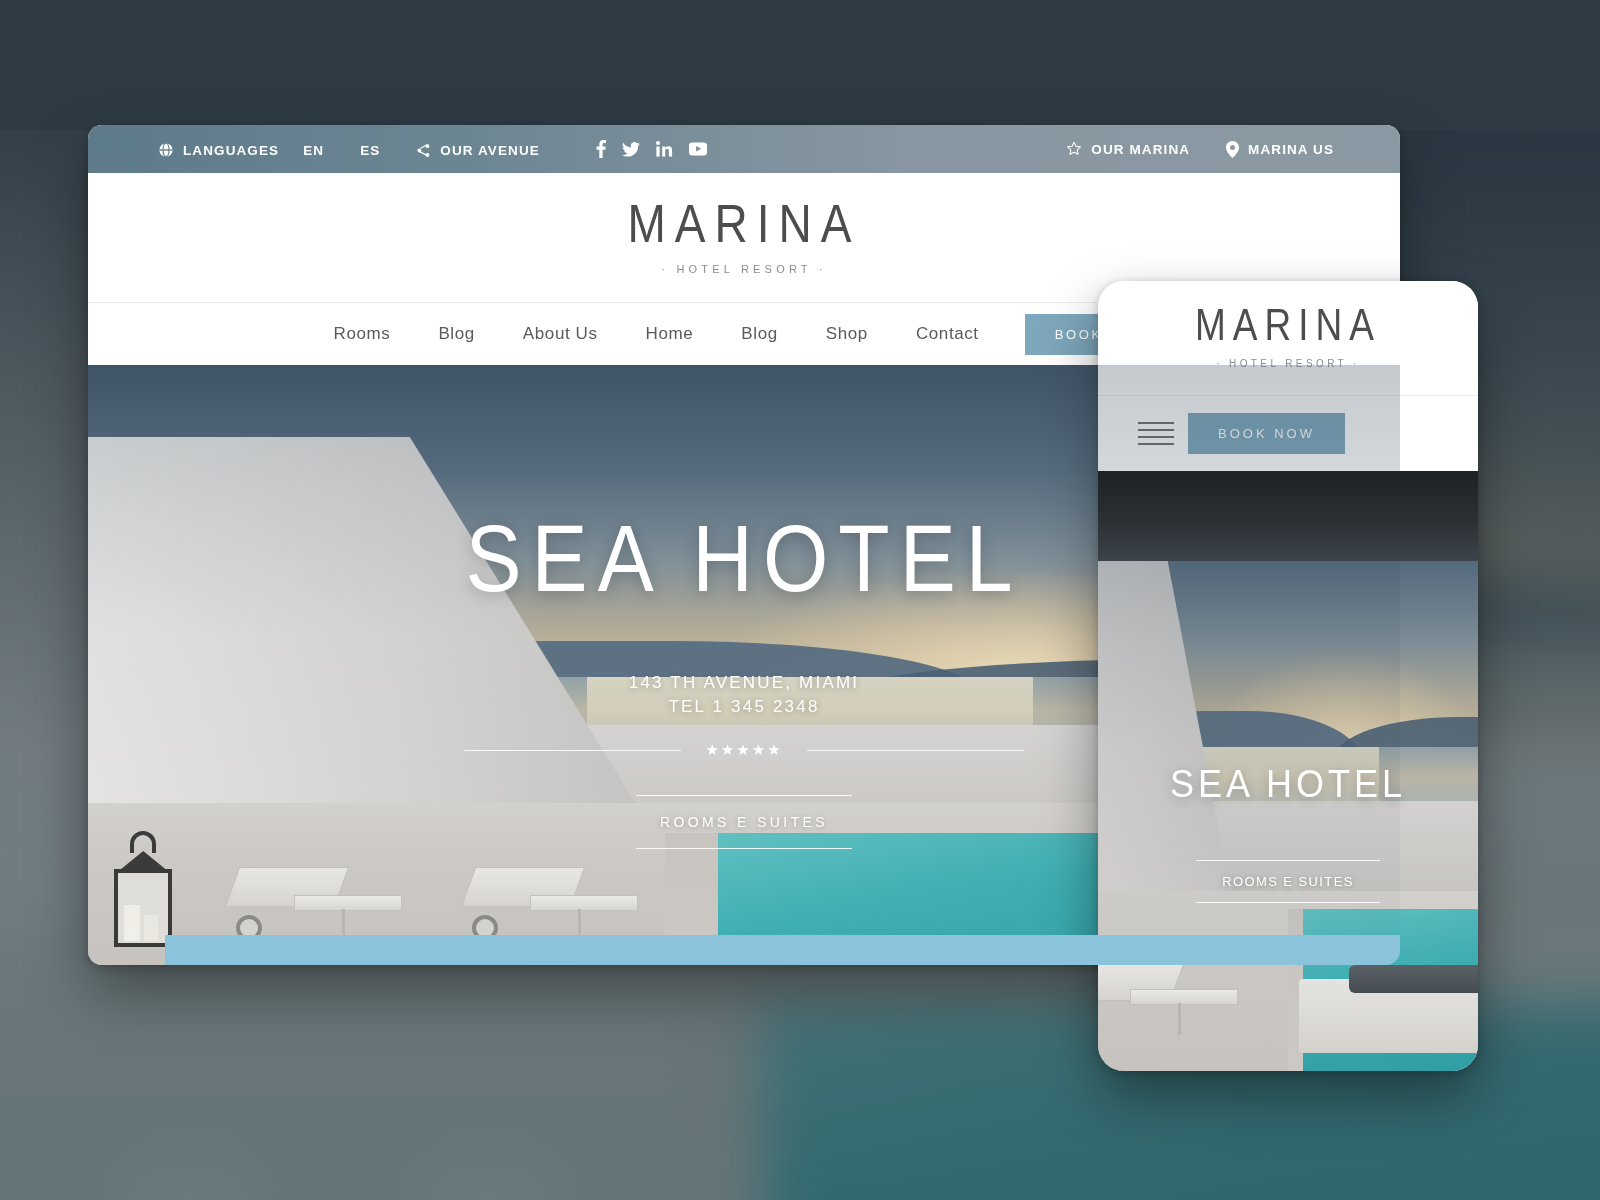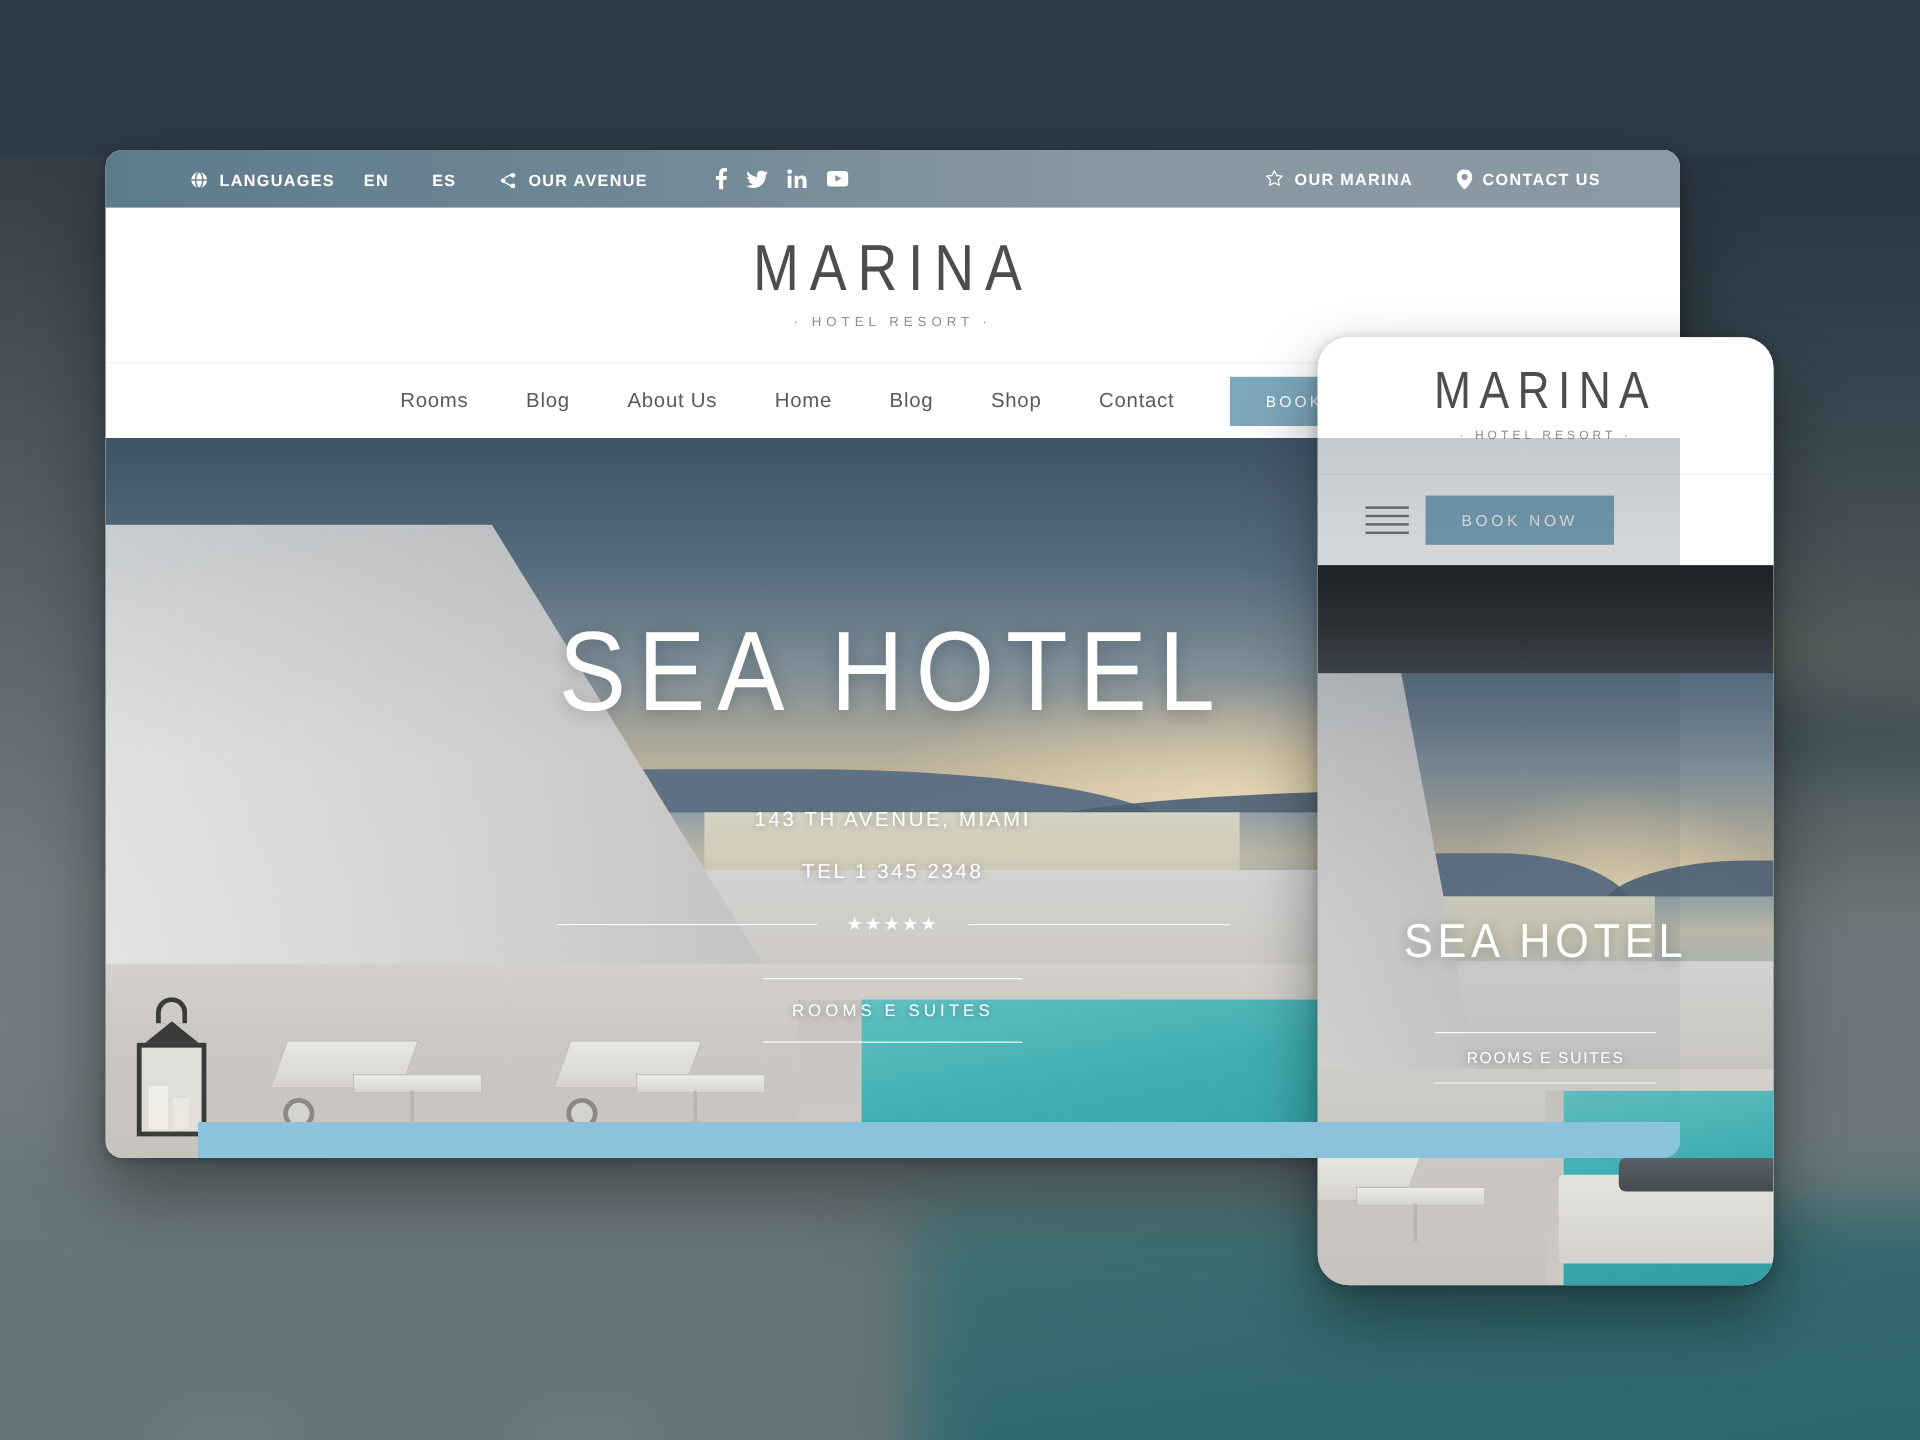--- a/index.html
+++ b/index.html
@@ -198,21 +198,21 @@
   .hero-title {
     font-size:84px; font-weight:200; letter-spacing:10px; line-height:1;
     text-shadow:0 2px 14px rgba(0,0,0,0.22);
     transform:scaleY(1.12);
   }
   .hero-addr {
     margin-top:72px; font-size:17px; letter-spacing:2.2px; font-weight:400;
     text-shadow:0 1px 6px rgba(0,0,0,0.3);
   }
   .hero-tel {
-    margin-top:24px; font-size:17px; letter-spacing:2.2px; font-weight:400;
+    margin-top:4px; font-size:17px; letter-spacing:2.2px; font-weight:400;
     text-shadow:0 1px 6px rgba(0,0,0,0.3);
   }
   .stars-row {
     margin-top:24px; display:flex; align-items:center; width:560px; justify-content:center;
   }
   .stars-row .rule { flex:1; height:1px; background:rgba(255,255,255,0.85); }
   .stars { padding:0 24px; font-size:15px; letter-spacing:2px; color:#fff; }
   .cta {
     margin-top:36px; width:216px; text-align:center;
     border-top:1px solid rgba(255,255,255,0.9);
@@ -379,21 +379,21 @@
           </svg>
         </span>
         <span>OUR MARINA</span>
       </div>
       <div class="tb-item">
         <span class="ico">
           <svg width="13" height="17" viewBox="0 0 13 17" fill="#fff">
             <path d="M6.5 0C2.9 0 0 2.9 0 6.5 0 11.3 6.5 17 6.5 17S13 11.3 13 6.5C13 2.9 10.1 0 6.5 0zm0 9a2.5 2.5 0 1 1 0-5 2.5 2.5 0 0 1 0 5z"></path>
           </svg>
         </span>
-        <span>CONTACT US</span>
+        <span>MARINA US</span>
       </div>
     </div>
   </div>
 
   <div class="logobar">
     <div class="logo-main">MARINA</div>
     <div class="logo-sub">· HOTEL RESORT ·</div>
   </div>
 
   <div class="navbar">

